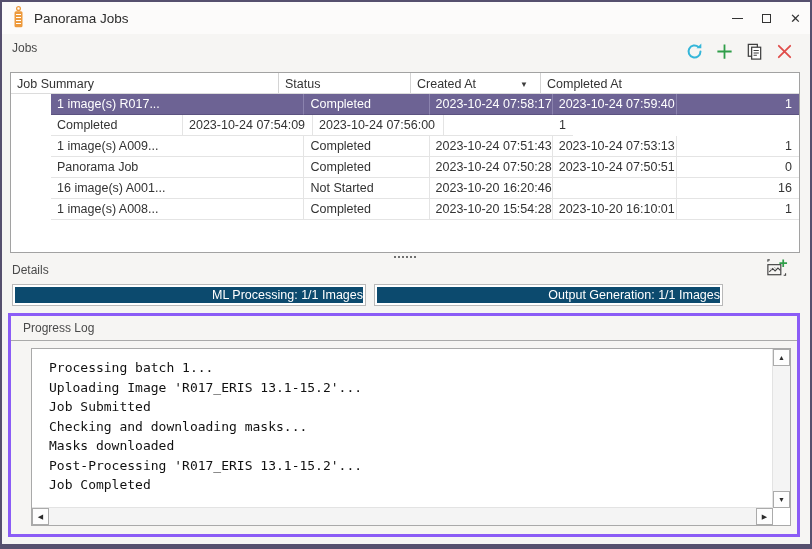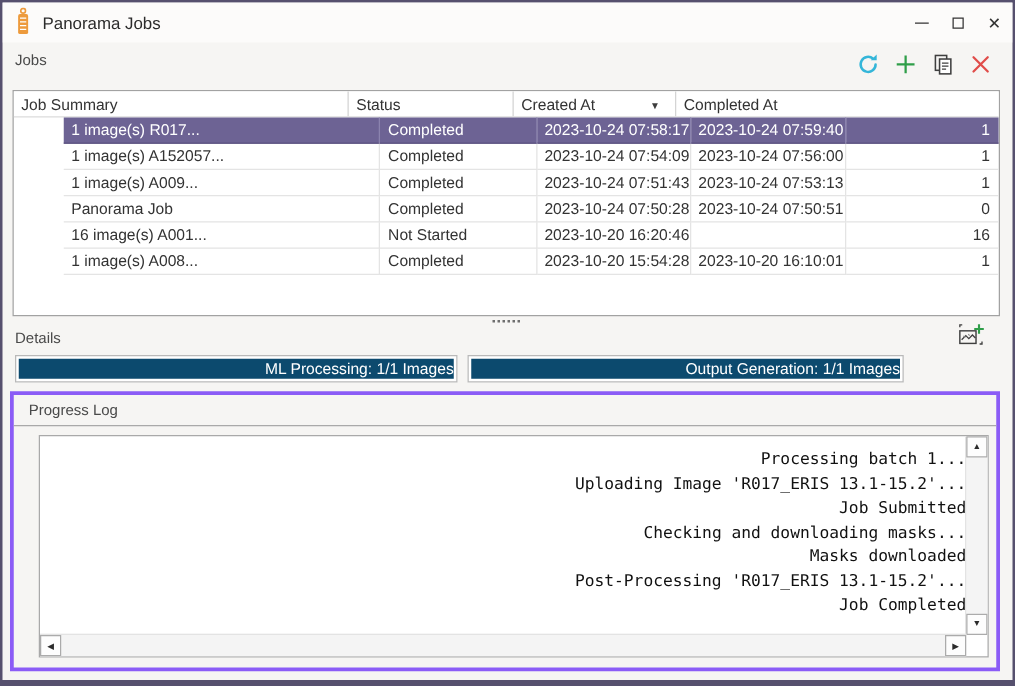--- a/index.html
+++ b/index.html
@@ -52,21 +52,21 @@
          display:flex;align-items:center;justify-content:flex-end;white-space:nowrap;}
   
   .groupbox{position:absolute;left:6px;top:279px;width:792px;height:224px;
             border:3px solid #8b5cf6;box-sizing:border-box;background:#f6f5f3;}
   .gb-header{height:24px;border-bottom:1px solid #a9a9a9;display:flex;align-items:center;
              padding-left:12px;font-size:12px;color:#4a4a4a;}
   .log-area{position:absolute;left:20px;top:32px;width:760px;height:178px;
             background:#fff;border:1px solid #a9a9a9;box-sizing:border-box;}
   .log-text{position:absolute;left:0;top:0;right:17px;bottom:17px;overflow:hidden;
             padding:9px 0 0 17px;font-family:"DejaVu Sans Mono",monospace;
-            font-size:13px;line-height:19.5px;color:#111;white-space:pre;text-align:right;}
+            font-size:13px;line-height:19.5px;color:#111;white-space:pre;}
   .vscroll{position:absolute;right:0;top:0;bottom:17px;width:17px;background:#f4f4f4;
            border-left:1px solid #e3e3e3;}
   .hscroll{position:absolute;left:0;right:17px;bottom:0;height:17px;background:#f4f4f4;
            border-top:1px solid #e3e3e3;}
   .sbtn{position:absolute;width:17px;height:17px;box-sizing:border-box;background:#fdfdfd;
         border:1px solid #ababab;display:flex;align-items:center;justify-content:center;
         font-size:7px;color:#2b2b2b;}
   .sb-up{top:0;right:0;} .sb-down{bottom:0;right:0;}
   .sb-left{left:0;top:0;} .sb-right{right:0;top:0;}
 </style>
@@ -144,21 +144,20 @@
       </div>
       <div>
           <div class="tr selected">
             <div class="td c0">1 image(s) R017...</div>
             <div class="td c1">Completed</div>
             <div class="td c2">2023-10-24 07:58:17</div>
             <div class="td c3">2023-10-24 07:59:40</div>
             <div class="td c4">1</div>
           </div>
           <div class="tr">
-            <div class="td c0">1 image(s) A152057...</div>
             <div class="td c1">Completed</div>
             <div class="td c2">2023-10-24 07:54:09</div>
             <div class="td c3">2023-10-24 07:56:00</div>
             <div class="td c4">1</div>
           </div>
           <div class="tr">
             <div class="td c0">1 image(s) A009...</div>
             <div class="td c1">Completed</div>
             <div class="td c2">2023-10-24 07:51:43</div>
             <div class="td c3">2023-10-24 07:53:13</div>

